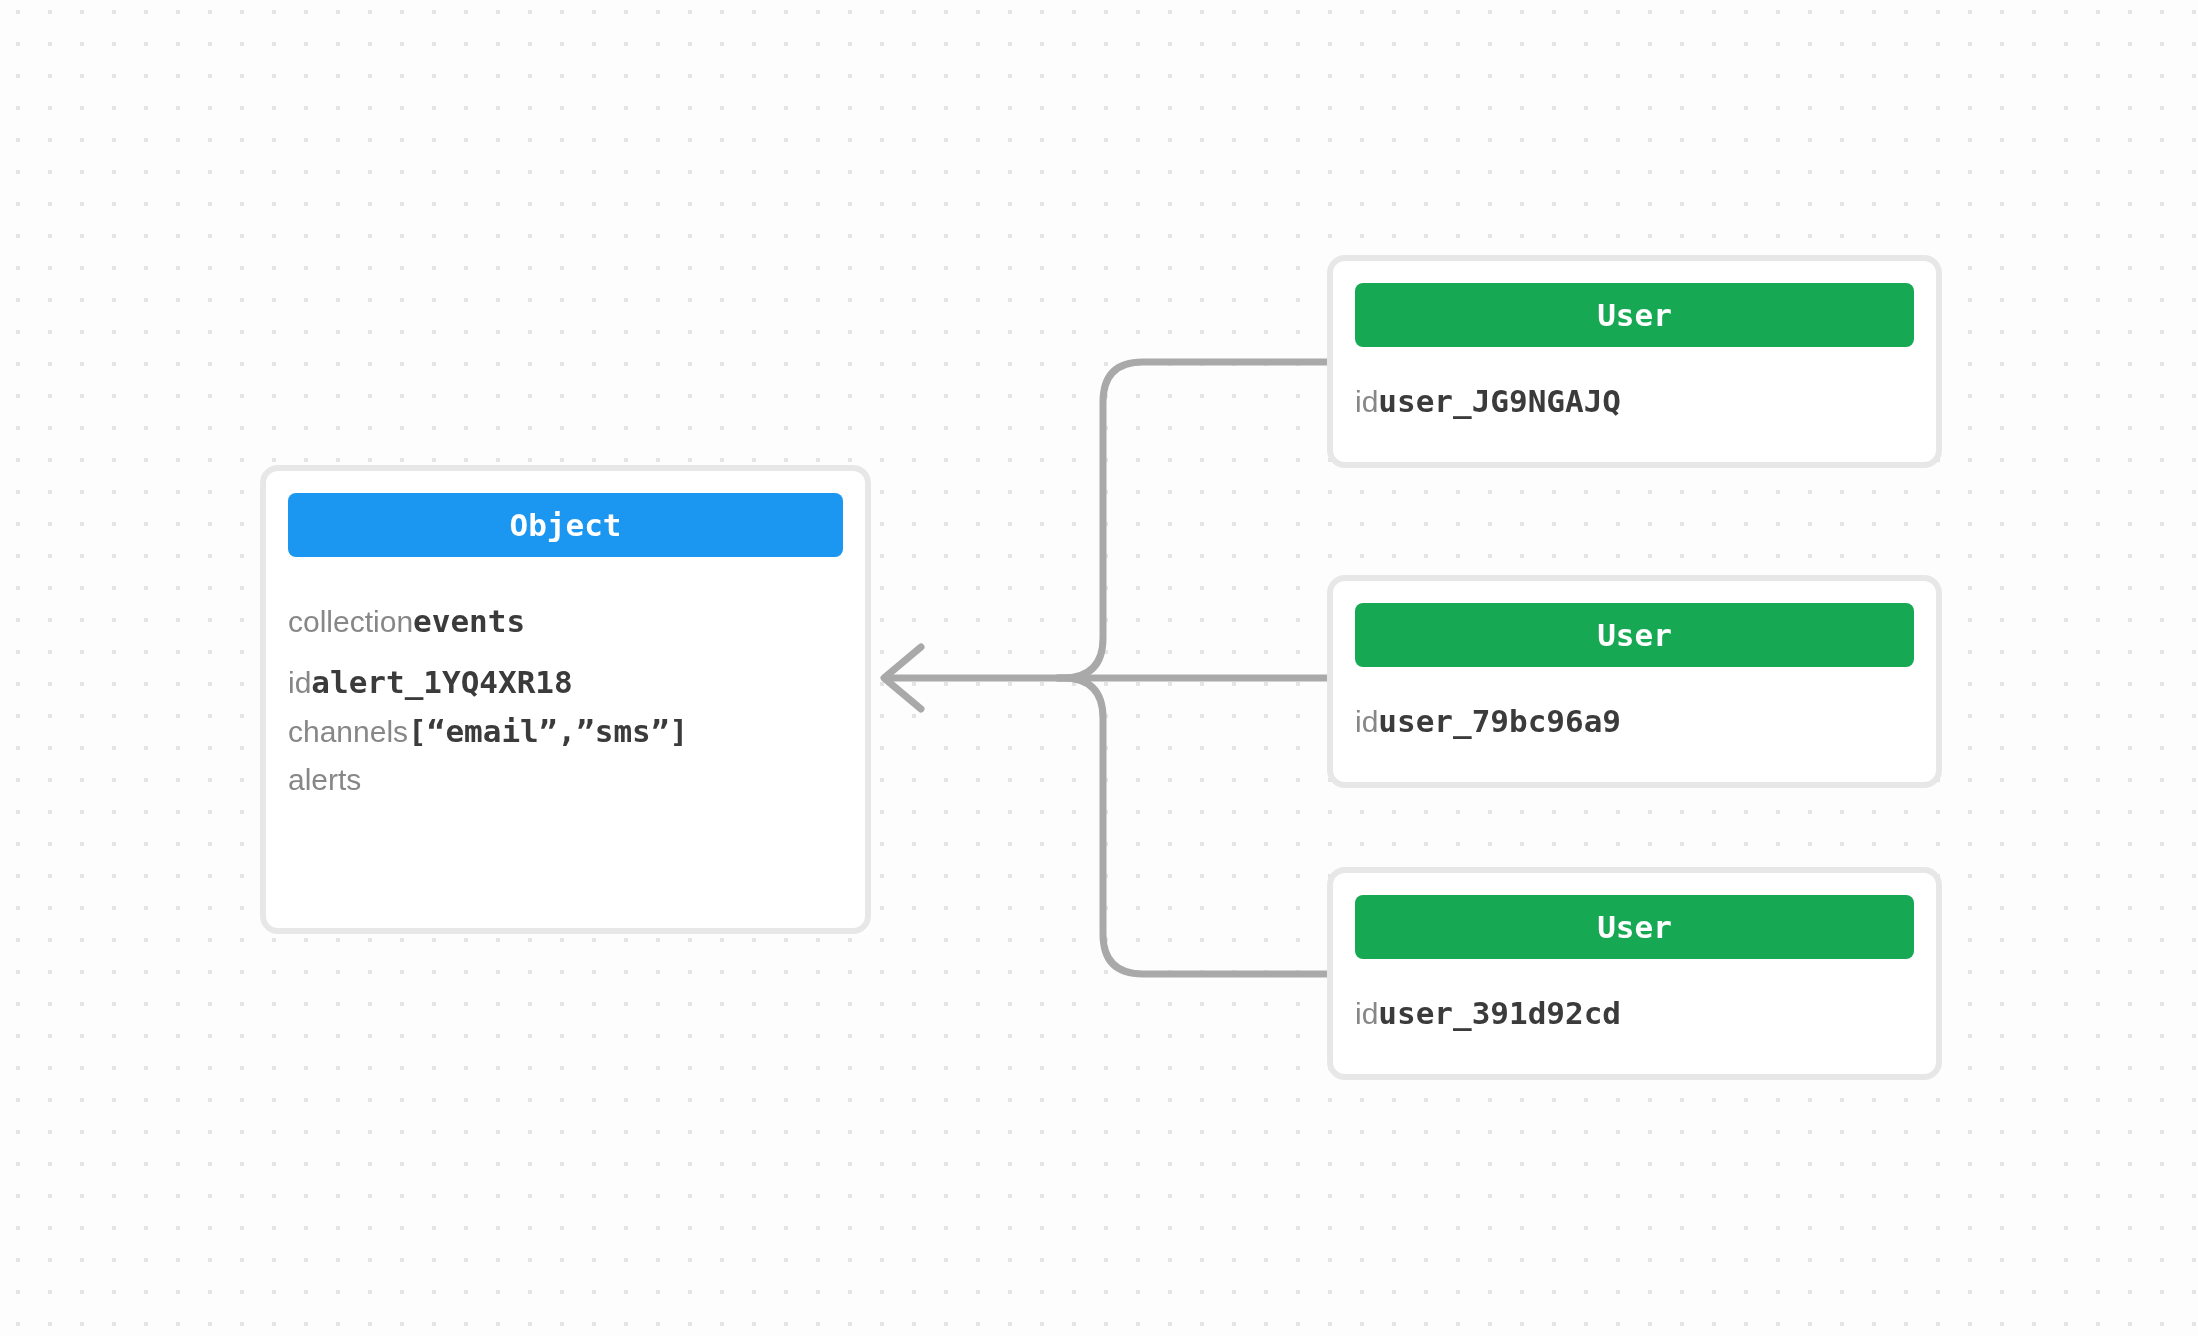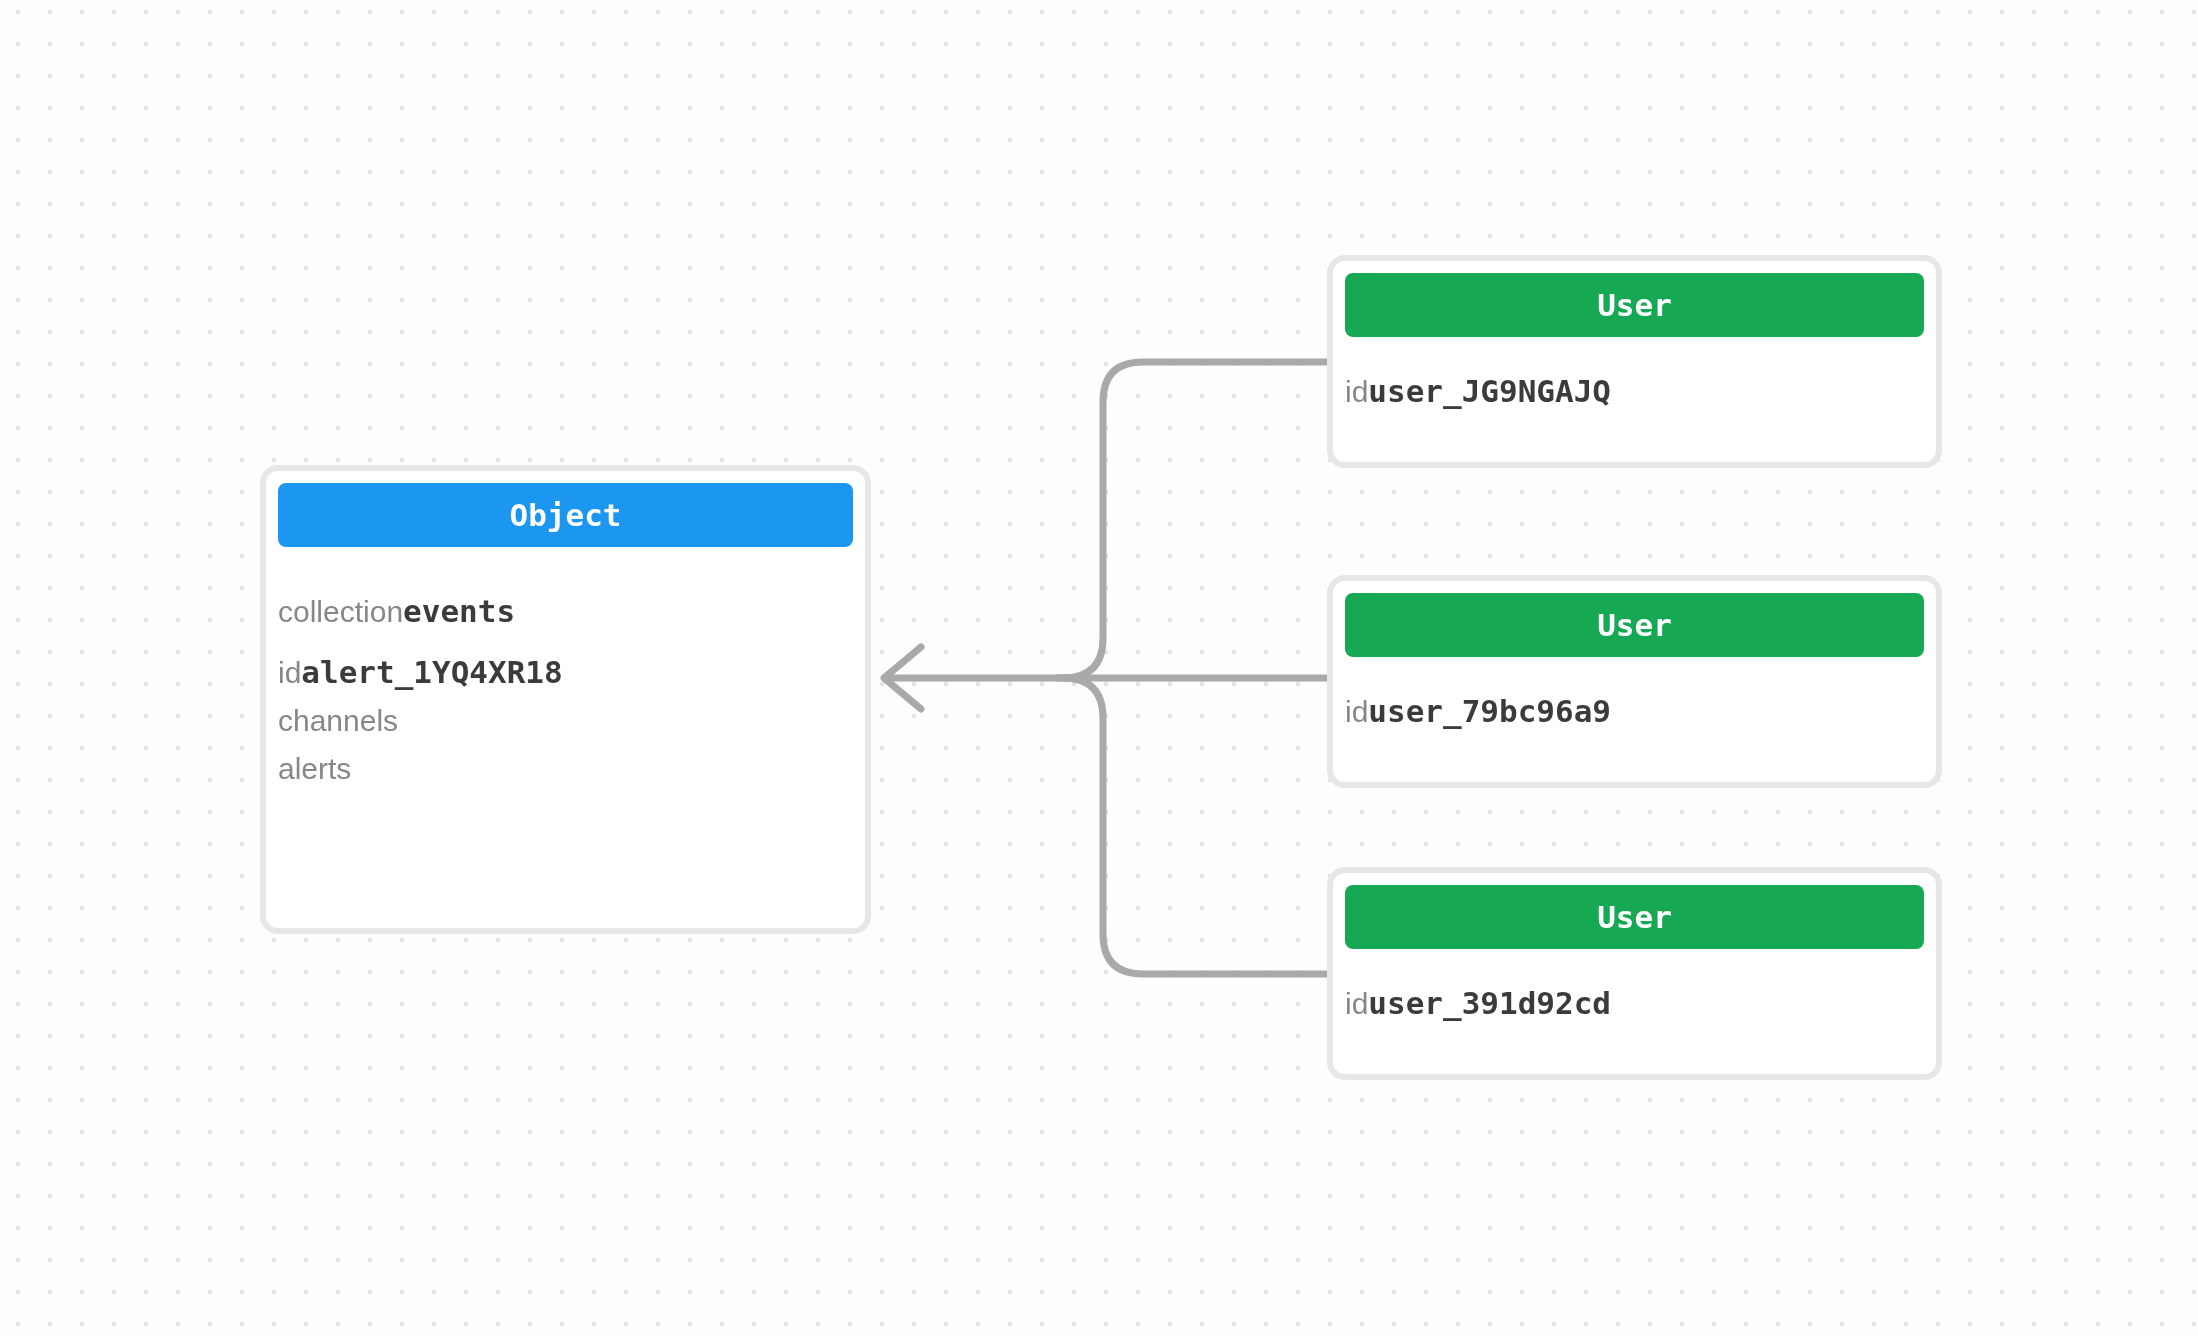--- a/index.html
+++ b/index.html
@@ -26,21 +26,21 @@
     fill: none;
     stroke-linecap: round;
     stroke-linejoin: round;
   }
   .node {
     position: absolute;
     box-sizing: border-box;
     background: var(--card-bg, #FFFFFF);
     border: 6px solid var(--card-border, #E7E7E7);
     border-radius: 18px;
-    padding: 12px;
+    padding: 22px;
   }
   .node-header {
     height: 64px;
     border-radius: 8px;
     display: flex;
     align-items: center;
     justify-content: center;
     color: var(--header-text, #FFFFFF);
     font-family: "DejaVu Sans Mono", monospace;
     font-size: 31px;
@@ -88,20 +88,21 @@
     <div class="field-row row-gap">
       <span class="field-label">collection</span>
       <span class="field-value">events</span>
     </div>
     <div class="field-row">
       <span class="field-label">id</span>
       <span class="field-value">alert_1YQ4XR18</span>
     </div>
     <div class="field-row">
       <span class="field-label">channels</span>
+      <span class="field-value">[“email”,”sms”]</span>
     </div>
     <div class="field-row">
       <span class="field-label">alerts</span>
     </div>
   </div>
 
   <div class="node user-node user-node-1">
     <div class="node-header">User</div>
     <div class="field-row">
       <span class="field-label">id</span>

